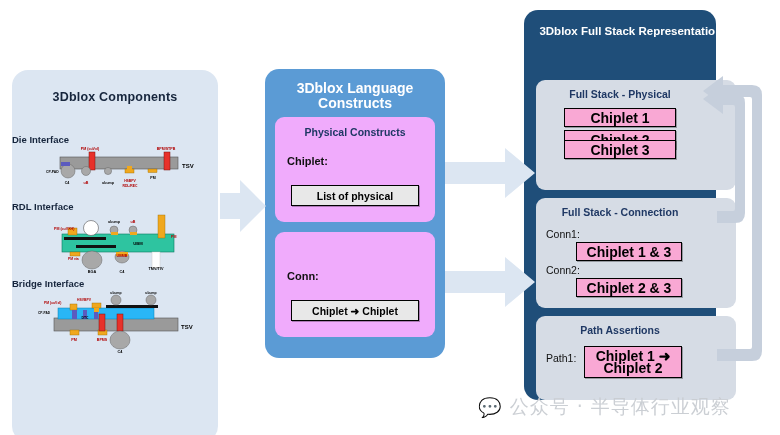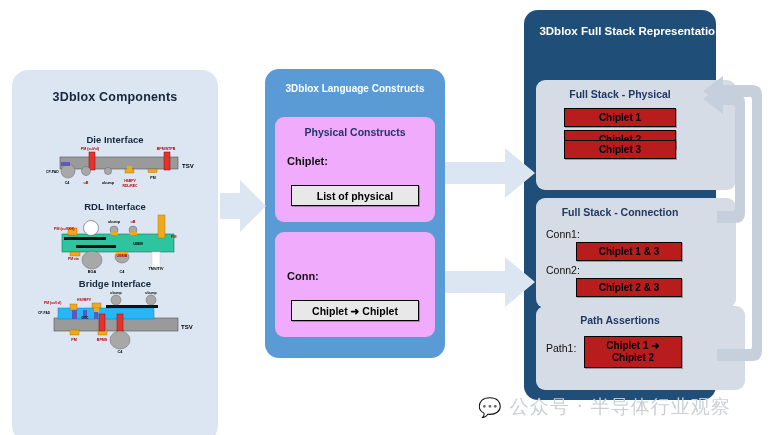--- a/index.html
+++ b/index.html
@@ -45,21 +45,21 @@
     left: 265px; top: 69px;
     width: 180px; height: 289px;
     background: #5b9bd5;
     border-radius: 14px;
   }
   .panel-mid-title {
     position: absolute;
     left: 0; top: 12px;
     width: 180px;
     text-align: center;
-    font-size: 10px;
+    font-size: 14px;
     font-weight: bold;
     color: #ffffff;
     line-height: 15px;
   }
   .sub-card {
     position: absolute;
     left: 10px;
     width: 160px;
     background: #f0abfc;
     border-radius: 9px;
@@ -122,43 +122,43 @@
   }
   .rcard {
     position: absolute;
     left: 12px;
     width: 200px;
     background: #d6dce5;
     border-radius: 9px;
   }
   .rcard.c1 { top: 70px; height: 110px; }
   .rcard.c2 { top: 188px; height: 110px; }
-  .rcard.c3 { top: 296px; height: 84px; padding-left: 9px; }
+  .rcard.c3 { top: 306px; height: 84px; }
   .rcard-title {
     position: absolute;
     left: 0; top: 8px;
     width: 168px;
     text-align: center;
     font-size: 10.5px;
     font-weight: bold;
     color: #1f3864;
   }
   .rlabel {
     position: absolute;
     left: 10px;
     font-size: 10.5px;
     font-weight: normal;
     color: #111111;
   }
   .chiplet-btn {
     position: absolute;
-    background: #b91c1c;
+    background: #f9a8d4;
     border: 1.3px solid #000000;
     box-shadow: 1px 1px 0 rgba(0,0,0,.30);
-    font-size: 10px;
+    font-size: 14px;
     font-weight: bold;
     color: #000000;
     display: flex;
     align-items: center;
     justify-content: center;
     box-sizing: border-box;
     line-height: 12px;
     white-space: pre-line;
     text-align: center;
   }
@@ -187,21 +187,20 @@
   .wechat-glyph {
     font-size: 19px;
     color: #c9cdd2;
     line-height: 1;
   }
 
   
   .iface-title {
     position: absolute;
     width: 206px; left: 0;
-    text-align: center;
     font-size: 9.5px;
     font-weight: bold;
     color: #16253c;
   }
   .diag { position: absolute; }
 </style>
 </head>
 <body>
 
 <div class="canvas">

